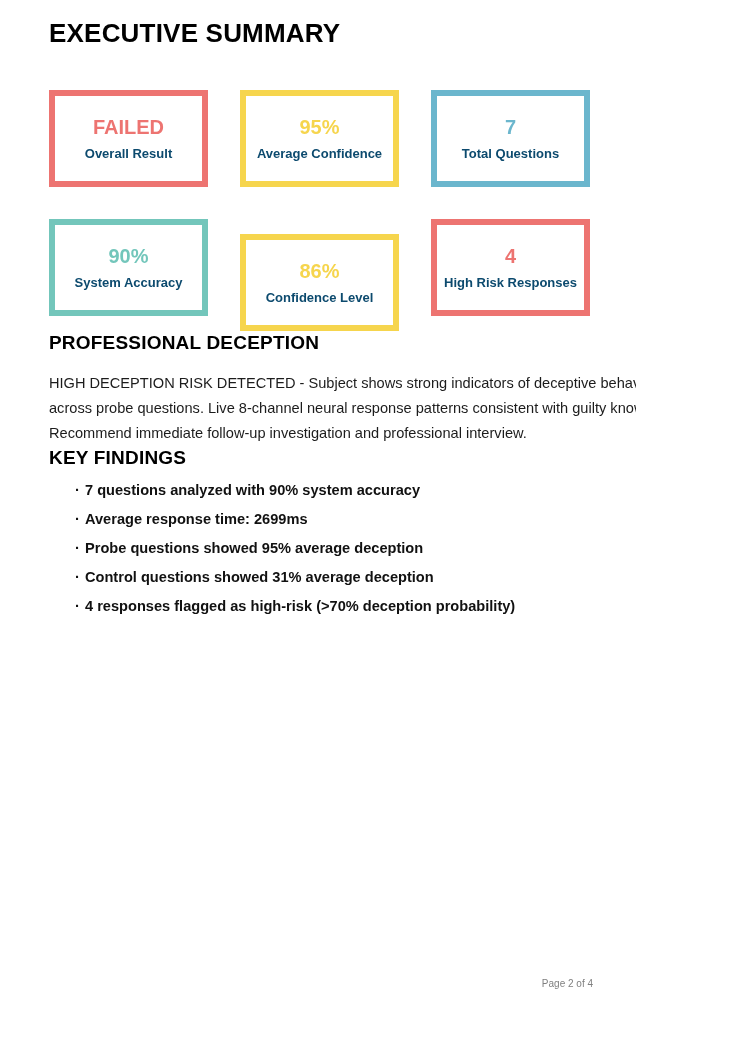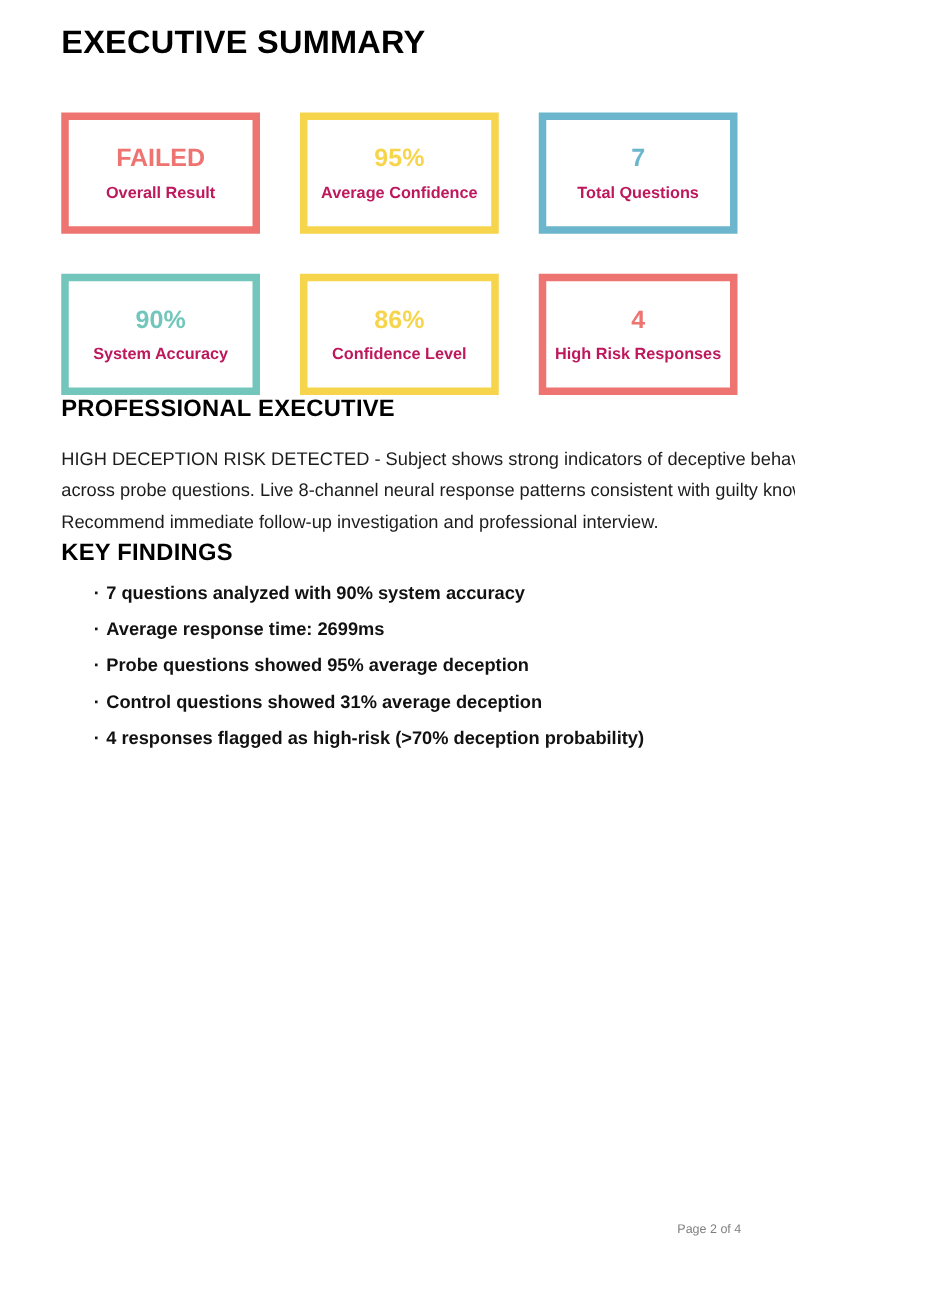--- a/index.html
+++ b/index.html
@@ -47,21 +47,21 @@
   }
   .card-value {
     font-size: 20px;
     font-weight: bold;
     line-height: 20px;
     margin-bottom: 10px;
   }
   .card-label {
     font-size: 13px;
     font-weight: bold;
-    color: #be185d;
+    color: #0c4a6e;
     line-height: 13px;
   }
   h2.section-heading {
     margin: 0;
     font-size: 19px;
     line-height: 23px;
     font-weight: 800;
     color: #000000;
     letter-spacing: 0.2px;
   }
@@ -121,31 +121,31 @@
           <div class="card-label">Average Confidence</div>
         </div>
         <div class="card" style="border-color: rgb(107, 182, 205);">
           <div class="card-value" style="color: rgb(107, 182, 205);">7</div>
           <div class="card-label">Total Questions</div>
         </div>
         <div class="card" style="border-color: rgb(115, 198, 187);">
           <div class="card-value" style="color: rgb(115, 198, 187);">90%</div>
           <div class="card-label">System Accuracy</div>
         </div>
-        <div class="card" style="border-color: rgb(246, 213, 77);">
+        <div class="card" style="border-color: rgb(246, 213, 77); margin-top: 15px;">
           <div class="card-value" style="color: rgb(246, 213, 77);">86%</div>
           <div class="card-label">Confidence Level</div>
         </div>
         <div class="card" style="border-color: rgb(237, 116, 113);">
           <div class="card-value" style="color: rgb(237, 116, 113);">4</div>
           <div class="card-label">High Risk Responses</div>
         </div>
       </div>
 
-    <h2 class="section-heading assessment-heading">PROFESSIONAL EXECUTIVE</h2>
+    <h2 class="section-heading assessment-heading">PROFESSIONAL DECEPTION</h2>
 
     <p class="assessment-body">HIGH DECEPTION RISK DETECTED - Subject shows strong indicators of deceptive behavior across probe questions. Live 8-channel neural response patterns consistent with guilty knowledge. Recommend immediate follow-up investigation and professional interview.</p>
 
     <h2 class="section-heading findings-heading">KEY FINDINGS</h2>
 
     <ul class="findings-list" id="findings">
         <li>7 questions analyzed with 90% system accuracy</li>
         <li>Average response time: 2699ms</li>
         <li>Probe questions showed 95% average deception</li>
         <li>Control questions showed 31% average deception</li>

